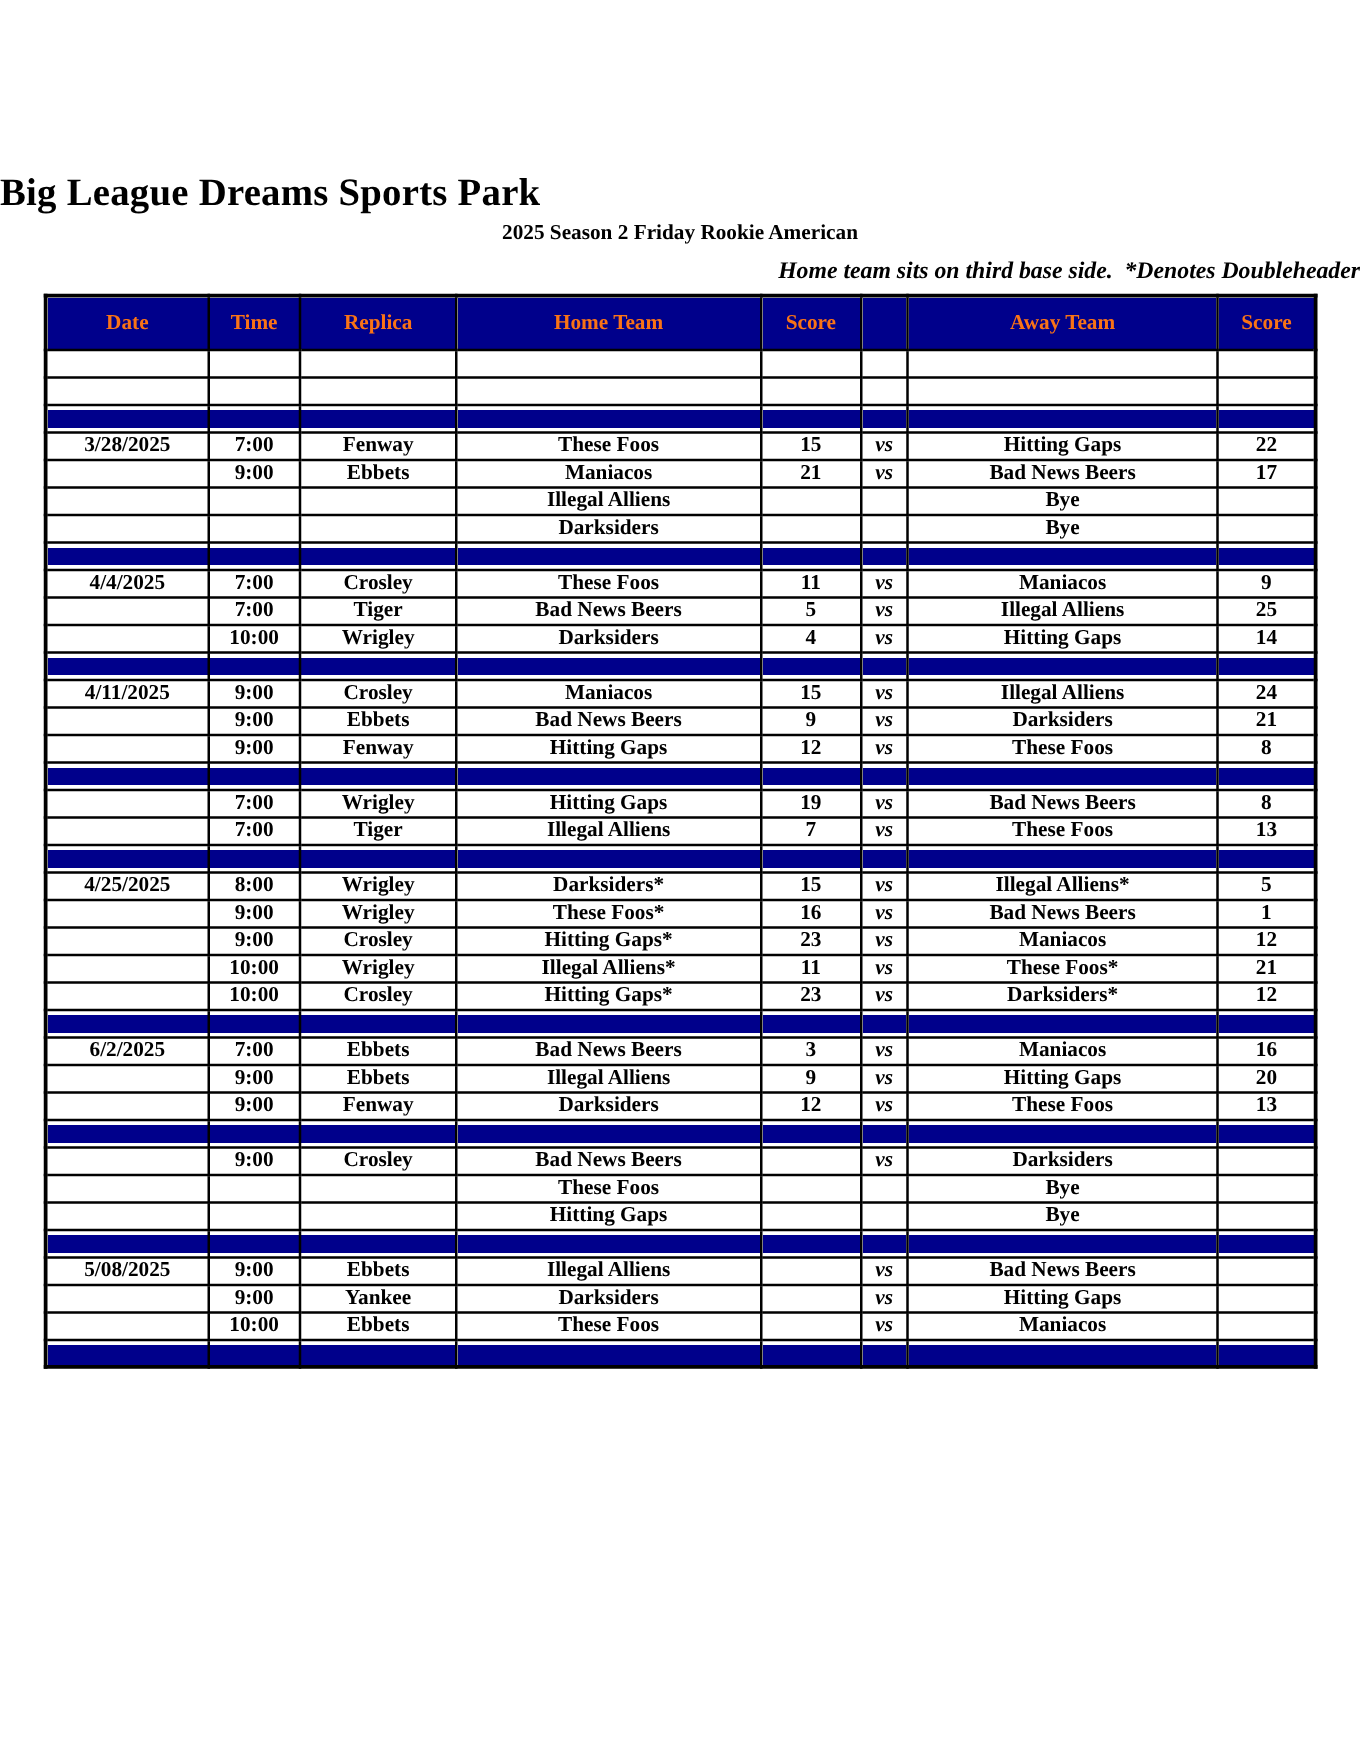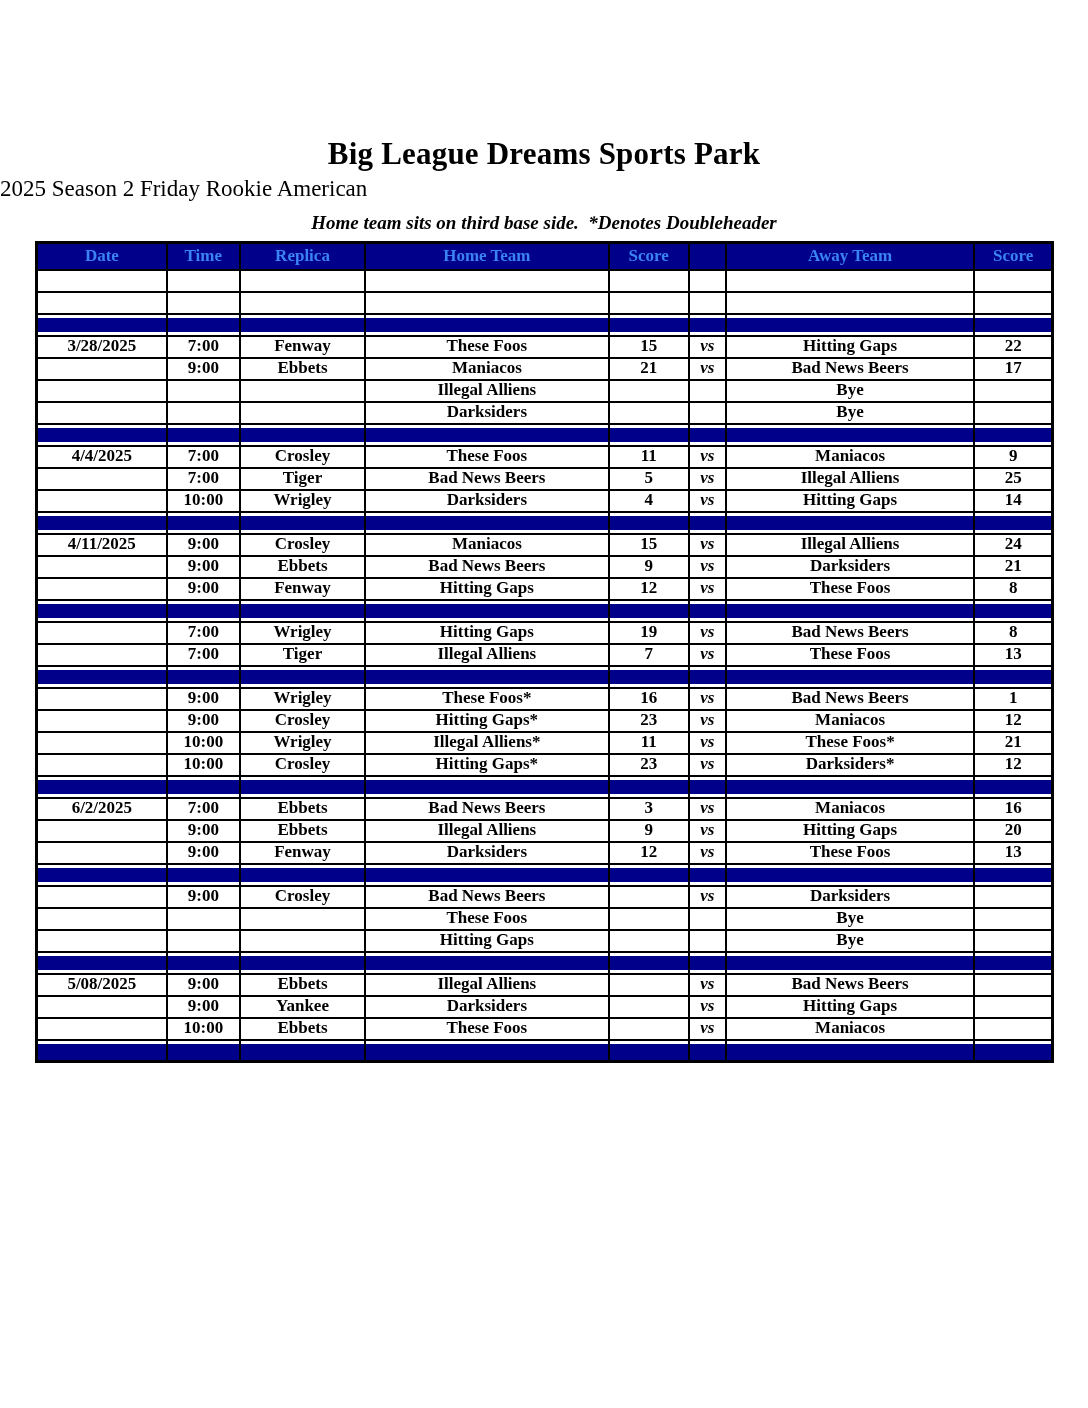--- a/index.html
+++ b/index.html
@@ -12,34 +12,34 @@
   html,body{margin:0;padding:0;}
   body{
     width:1088px;height:1408px;
     background:var(--paper);
     font-family:"Liberation Serif", serif;
     color:#000;
   }
   .page{padding-top:136px;}
   .title{
     margin:0 0 4px 0;
-    text-align:center;
+    text-align:left;
     font-size:31px;
     font-weight:bold;
     letter-spacing:.2px;
   }
   .subtitle{
     margin:0 0 10px 0;
-    text-align:left;
-    font-size:23px;
-    font-weight:normal;
+    text-align:center;
+    font-size:17px;
+    font-weight:bold;
   }
   .note{
     margin:0 0 7px 0;
-    text-align:center;
+    text-align:right;
     font-size:19px;
     font-weight:bold;
     font-style:italic;
     white-space:pre-wrap;
   }
   table.schedule{
     margin-left:35px;
     width:1019px;
     border-collapse:collapse;
     table-layout:fixed;
@@ -51,22 +51,22 @@
     text-align:center;
     vertical-align:middle;
     font-weight:bold;
     font-size:17px;
     line-height:1.1;
     overflow:hidden;
     white-space:nowrap;
   }
   table.schedule th{
     background:var(--navy);
-    color:#3b82f6;
-    height:27px;
+    color:#f97316;
+    height:43px;
   }
   table.schedule td{
     height:22px;
     background:#fff;
   }
   tr.sep td{
     background:var(--navy);
     background-clip:content-box;
     padding:3px 0;
   }
@@ -301,20 +301,30 @@
           <td></td>
           <td></td>
           <td></td>
           <td></td>
           <td></td>
           <td></td>
           <td></td>
           <td></td>
         </tr>
         <tr class="game">
+          <td>4/25/2025</td>
+          <td>8:00</td>
+          <td>Wrigley</td>
+          <td class="hl">Darksiders*</td>
+          <td class="hl">15</td>
+          <td class="vs">vs</td>
+          <td>Illegal Alliens*</td>
+          <td>5</td>
+        </tr>
+        <tr class="game">
           <td></td>
           <td>9:00</td>
           <td>Wrigley</td>
           <td class="hl">These Foos*</td>
           <td class="hl">16</td>
           <td class="vs">vs</td>
           <td>Bad News Beers</td>
           <td>1</td>
         </tr>
         <tr class="game">

